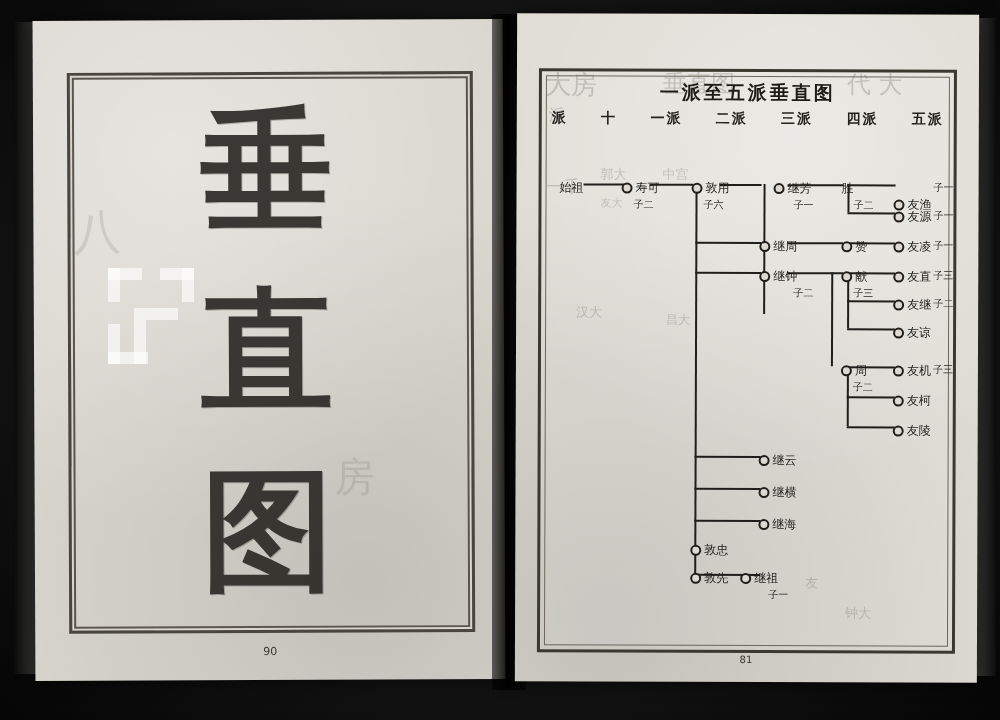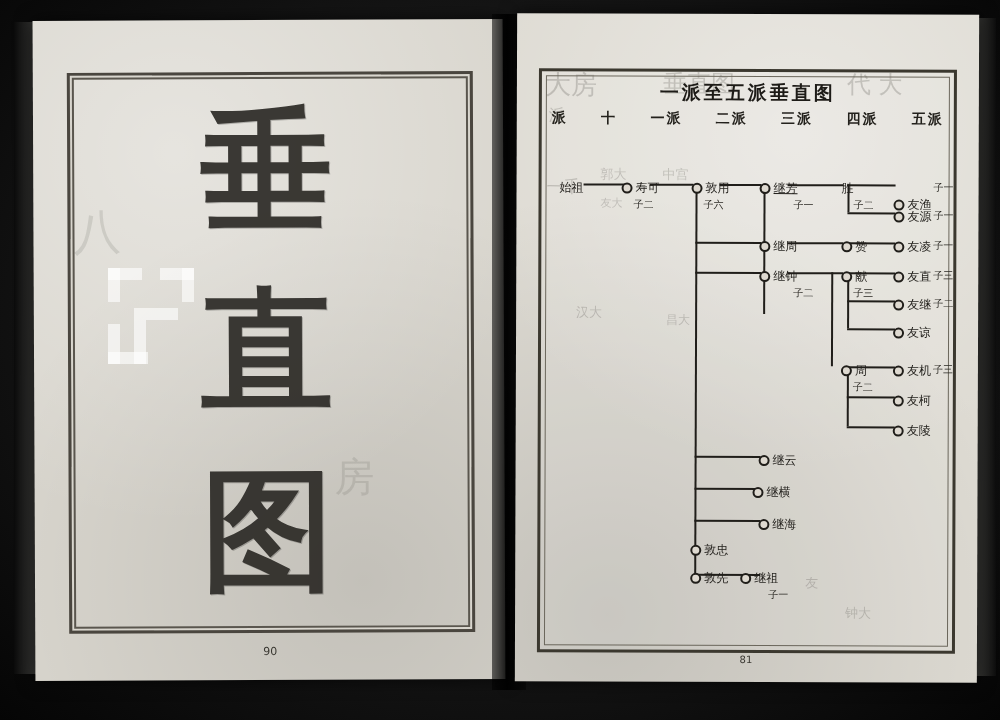--- a/index.html
+++ b/index.html
@@ -355,21 +355,21 @@
           <div class="line-h" style="left:306px; top:216px; width:48px;"></div>
           <div class="line-h" style="left:306px; top:246px; width:48px;"></div>
           <div class="line-h" style="left:306px; top:276px; width:48px;"></div>
           <div class="line-v" style="left:306px; top:216px; height:60px;"></div>
           <div class="line-v" style="left:290px; top:122px; height:94px;"></div>
         <div class="node" style="left: 18px; top: 30px;"><span class="lbl">始祖</span></div>
             <div class="node" style="left: 80px; top: 30px;"><span class="dot"></span><span class="lbl">寿可</span></div>
             <div class="sub" style="left: 92px; top: 48px;"><span class="lbl">子二</span></div>
             <div class="node" style="left: 150px; top: 30px;"><span class="dot"></span><span class="lbl">敦用</span></div>
             <div class="sub" style="left: 162px; top: 48px;"><span class="lbl">子六</span></div>
-            <div class="node" style="left: 218px; top: 30px; text-decoration: underline;"><span class="dot"></span><span class="lbl">继芳</span></div>
+            <div class="node" style="left: 232px; top: 30px;"><span class="dot"></span><span class="lbl">继芳</span></div>
             <div class="sub" style="left: 252px; top: 48px;"><span class="lbl">子一</span></div>
             <div class="node" style="left: 300px; top: 30px;"><span class="lbl">胜</span></div>
             <div class="sub" style="left: 312px; top: 48px;"><span class="lbl">子二</span></div>
             <div class="node" style="left: 352px; top: 46px; text-align: center;"><span class="dot"></span><span class="lbl">友渔</span></div>
             <div class="sub" style="left: 392px; top: 30px;"><span class="lbl">子一</span></div>
             <div class="node" style="left: 352px; top: 58px;"><span class="dot"></span><span class="lbl">友源</span></div>
             <div class="sub" style="left: 392px; top: 58px;"><span class="lbl">子一</span></div>
             <div class="node" style="left: 218px; top: 88px;"><span class="dot"></span><span class="lbl">继周</span></div>
             <div class="node" style="left: 300px; top: 88px;"><span class="dot"></span><span class="lbl">赞</span></div>
             <div class="node" style="left: 352px; top: 88px;"><span class="dot"></span><span class="lbl">友凌</span></div>
@@ -383,21 +383,21 @@
             <div class="node" style="left: 352px; top: 146px;"><span class="dot"></span><span class="lbl">友继</span></div>
             <div class="sub" style="left: 392px; top: 146px;"><span class="lbl">子二</span></div>
             <div class="node" style="left: 352px; top: 174px;"><span class="dot"></span><span class="lbl">友谅</span></div>
             <div class="node" style="left: 300px; top: 212px;"><span class="dot"></span><span class="lbl">周</span></div>
             <div class="sub" style="left: 312px; top: 230px;"><span class="lbl">子二</span></div>
             <div class="node" style="left: 352px; top: 212px;"><span class="dot"></span><span class="lbl">友机</span></div>
             <div class="sub" style="left: 392px; top: 212px;"><span class="lbl">子三</span></div>
             <div class="node" style="left: 352px; top: 242px;"><span class="dot"></span><span class="lbl">友柯</span></div>
             <div class="node" style="left: 352px; top: 272px;"><span class="dot"></span><span class="lbl">友陵</span></div>
             <div class="node" style="left: 218px; top: 302px;"><span class="dot"></span><span class="lbl">继云</span></div>
-            <div class="node" style="left: 212px; top: 334px;"><span class="dot"></span><span class="lbl">继横</span></div>
+            <div class="node" style="left: 218px; top: 334px;"><span class="dot"></span><span class="lbl">继横</span></div>
             <div class="node" style="left: 218px; top: 366px;"><span class="dot"></span><span class="lbl">继海</span></div>
             <div class="node" style="left: 150px; top: 392px;"><span class="dot"></span><span class="lbl">敦忠</span></div>
             <div class="node" style="left: 150px; top: 420px;"><span class="dot"></span><span class="lbl">敦先</span></div>
             <div class="node" style="left: 200px; top: 420px; text-align: center;"><span class="dot"></span><span class="lbl">继祖</span></div>
             <div class="sub" style="left: 228px; top: 438px;"><span class="lbl">子一</span></div>
           </div>
 
       </div>
 
       <div class="rp-folio">81</div>

